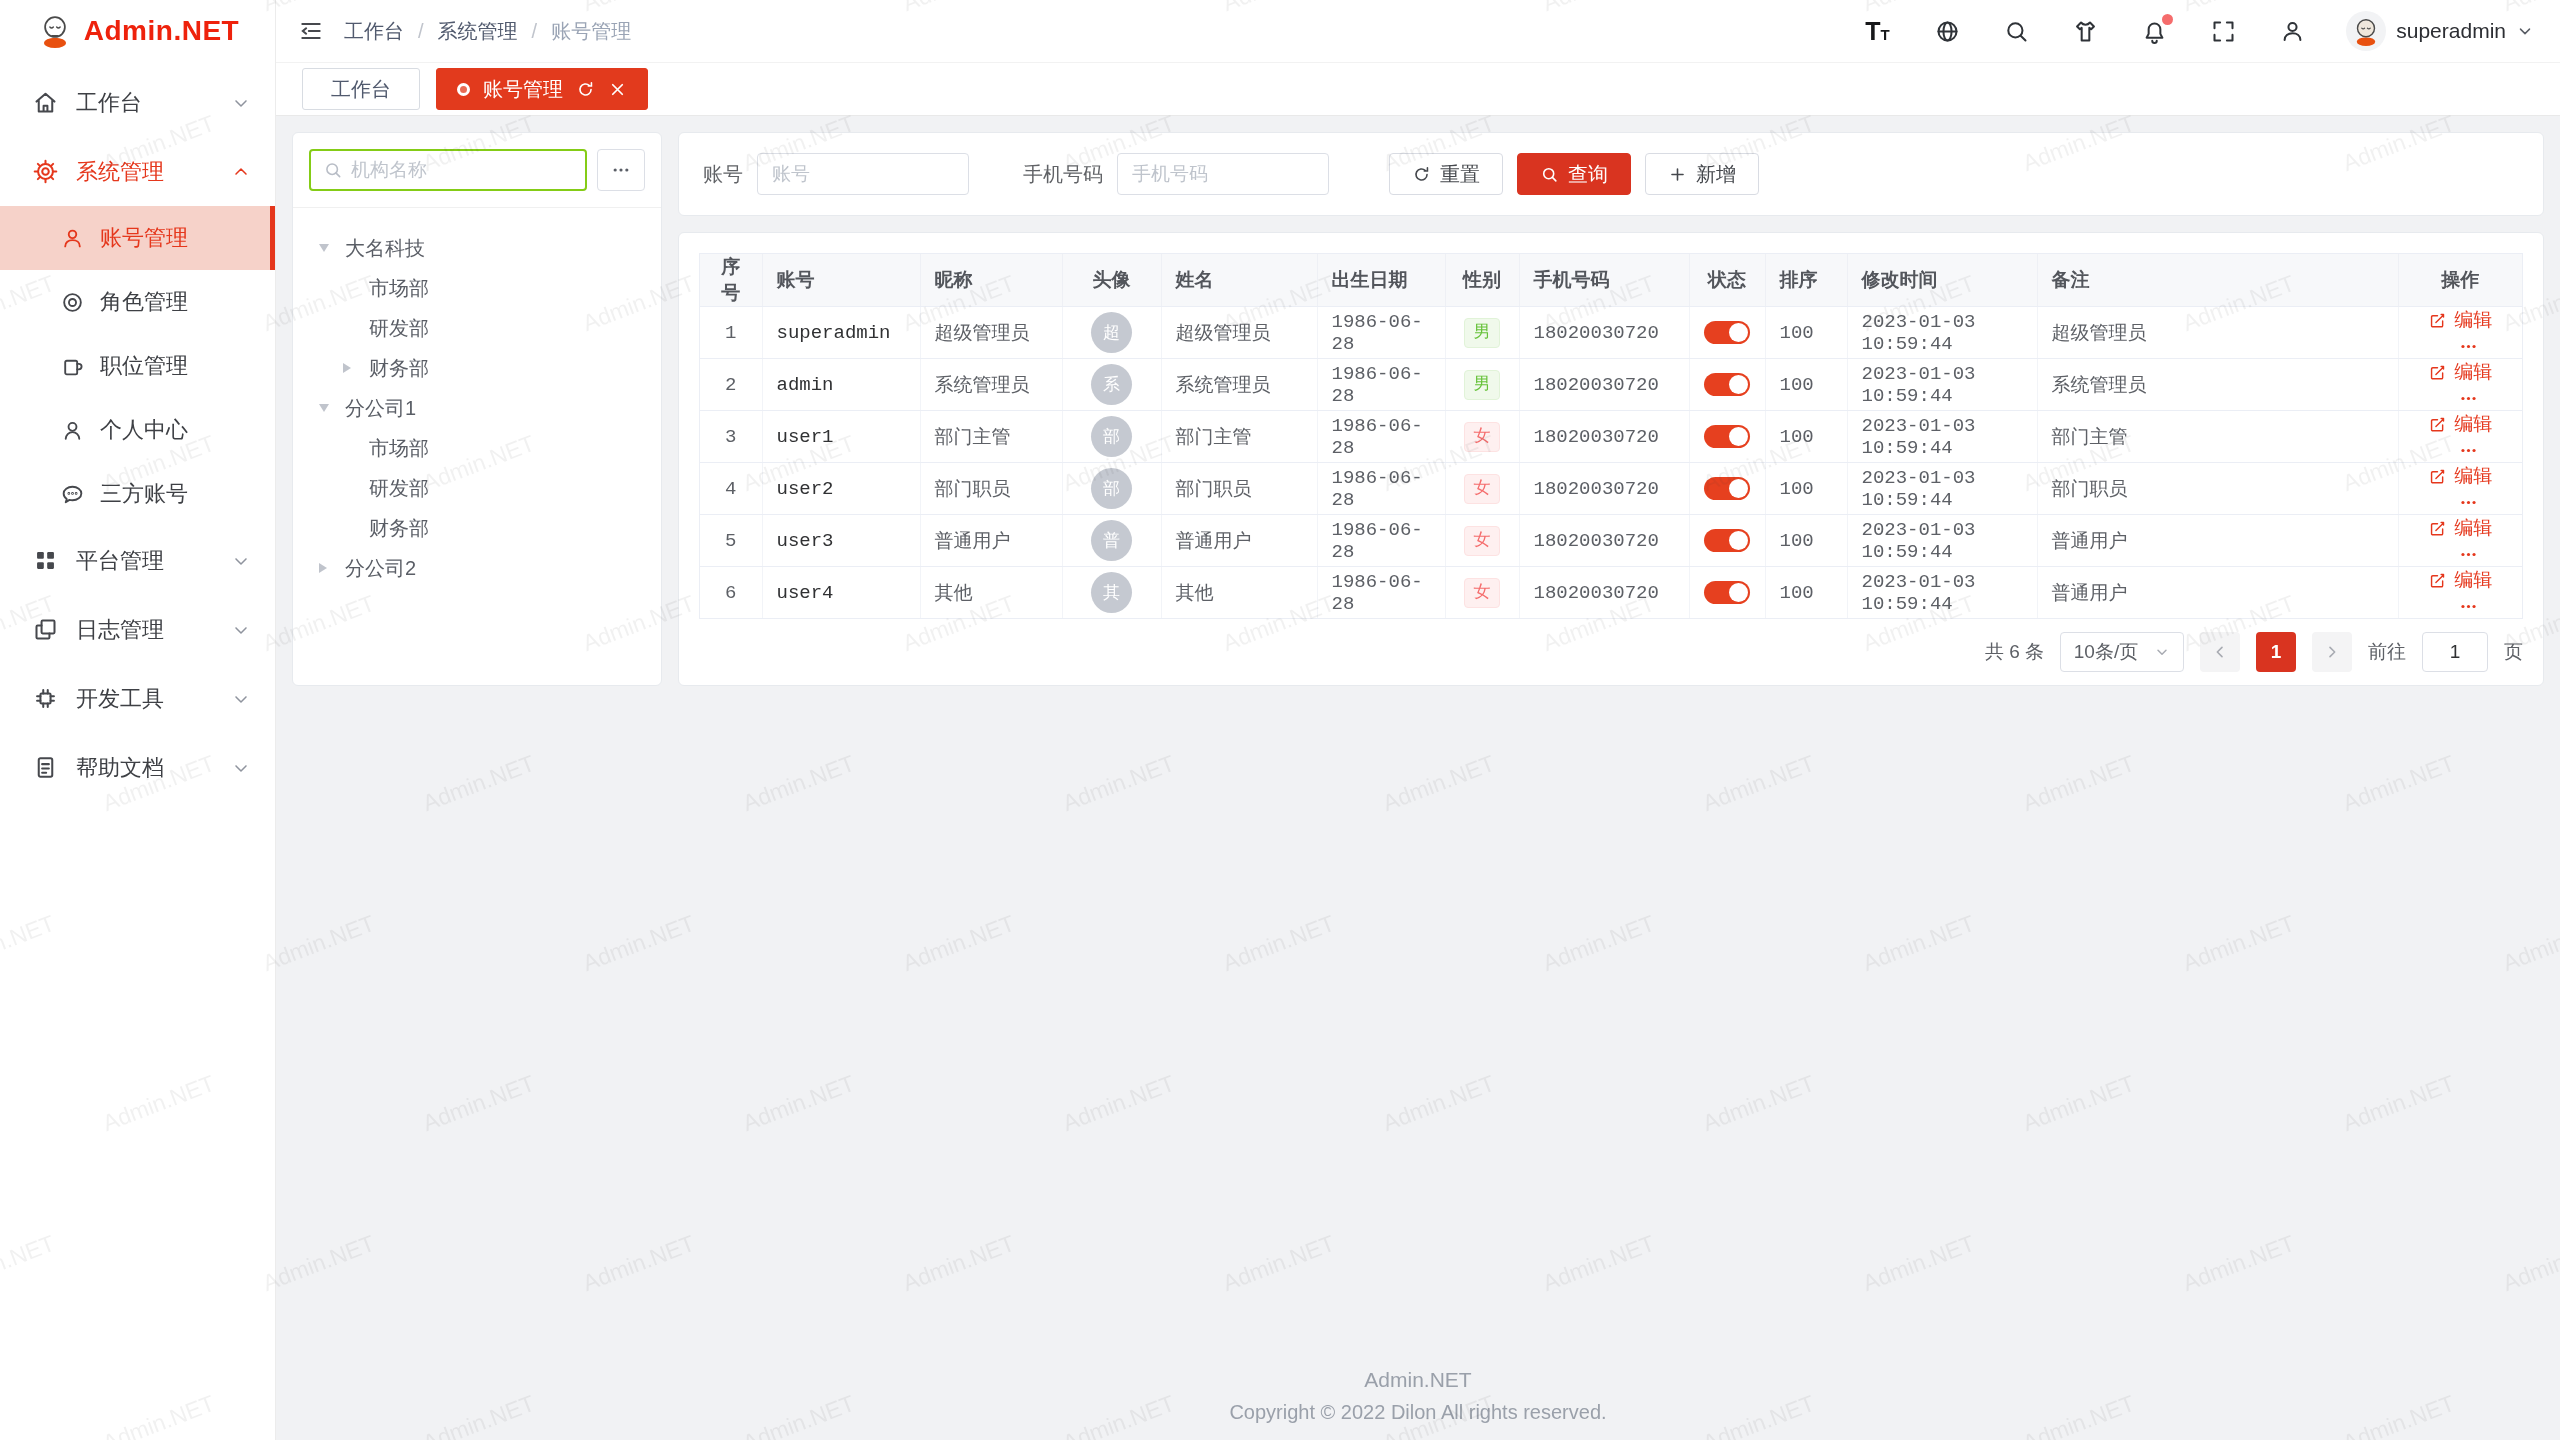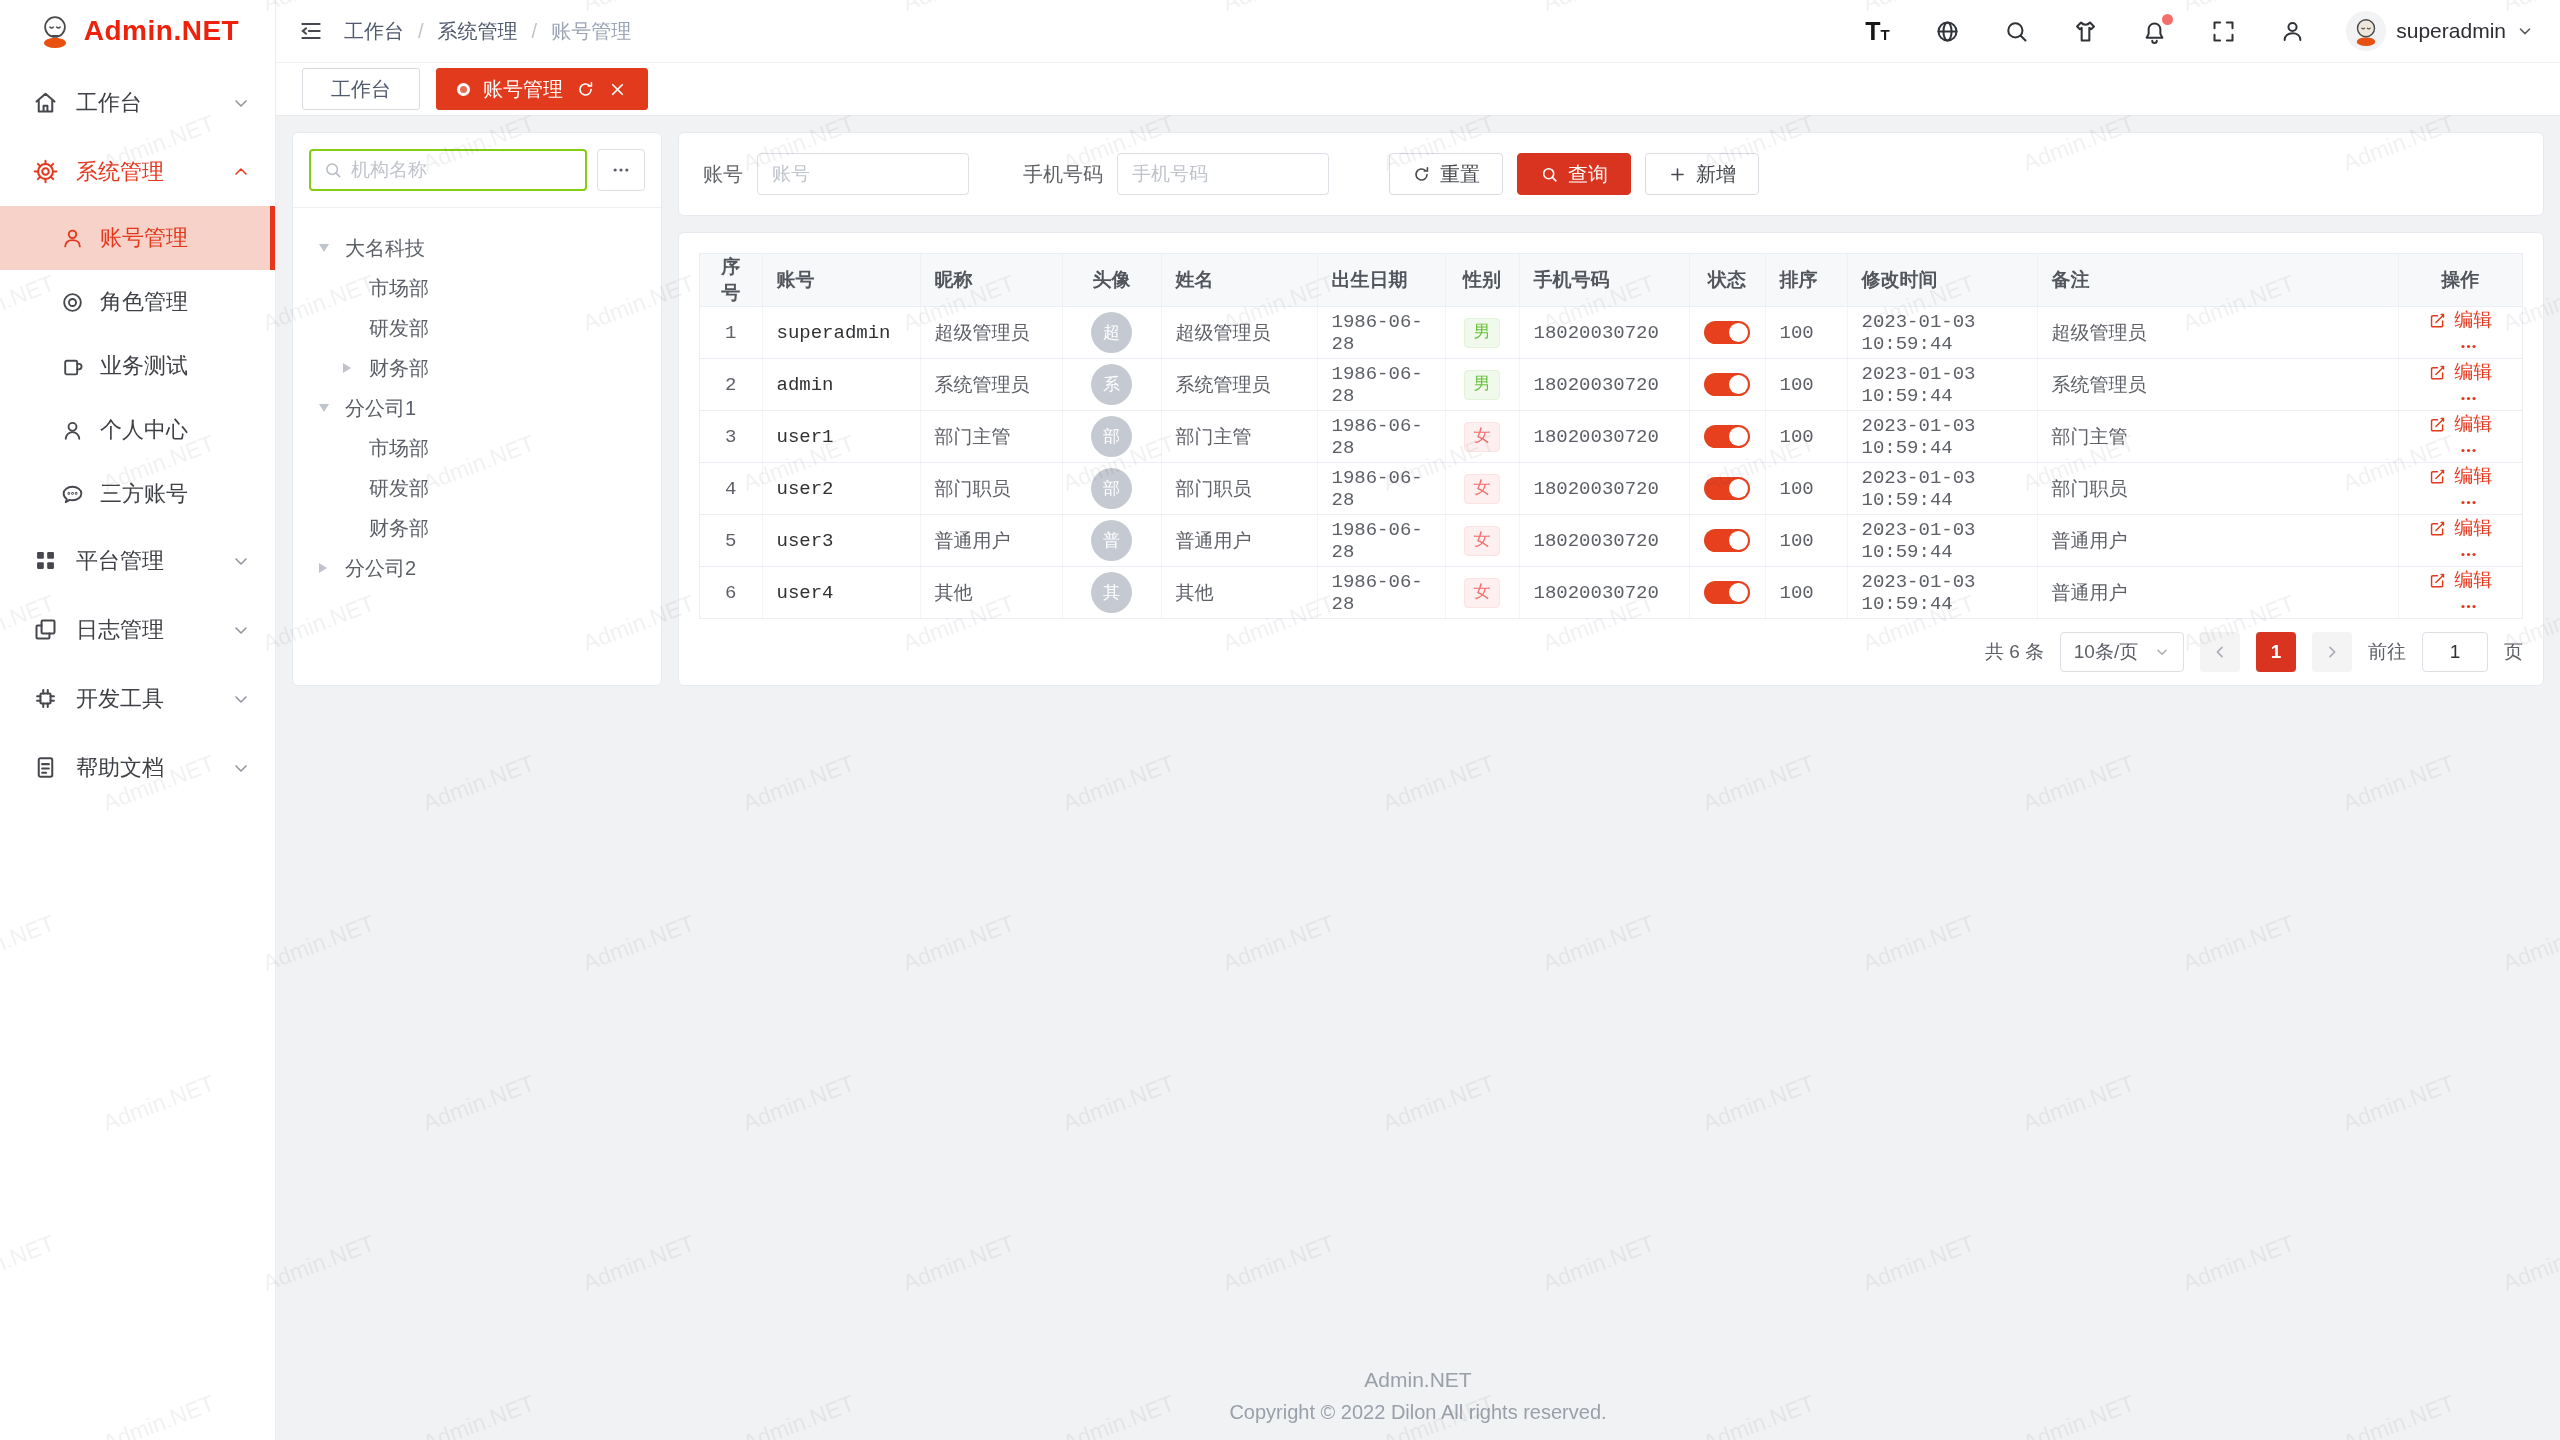--- a/index.html
+++ b/index.html
@@ -180,21 +180,21 @@
           </span>
          <span>角色管理</span>
        </div>
         <div class="smi ">
          <span class="icn">
             <svg viewBox="0 0 24 24" stroke="currentColor" stroke-width="1.8" fill="none" stroke-linecap="round" stroke-linejoin="round">
               <rect x="5" y="6.5" width="11.5" height="13" rx="1.5"></rect>
               <path d="M16.5 9.5h1.6a2.6 2.6 0 0 1 0 5.2h-1.6"></path>
             </svg>
           </span>
-         <span>业务测试</span>
+         <span>职位管理</span>
        </div>
         <div class="smi ">
          <span class="icn">
             <svg viewBox="0 0 24 24" stroke="currentColor" stroke-width="1.8" fill="none" stroke-linecap="round" stroke-linejoin="round">
               <circle cx="12" cy="8.5" r="3.8"></circle>
               <path d="M5.5 20a6.5 6.5 0 0 1 13 0"></path>
             </svg>
           </span>
          <span>个人中心</span>
        </div>

